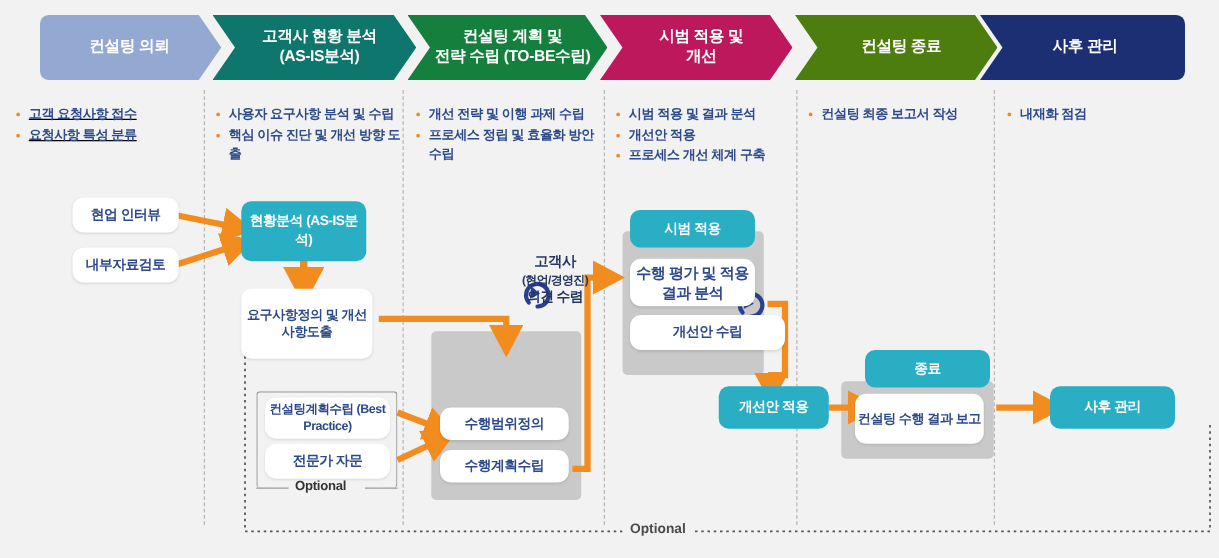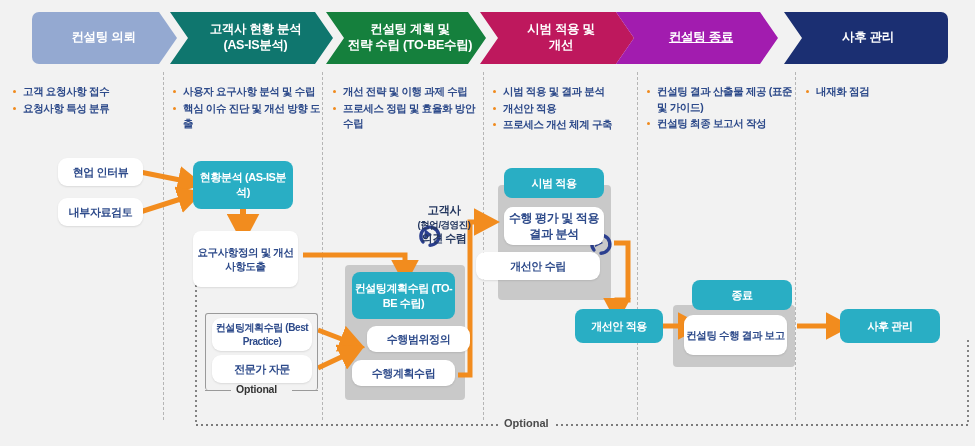--- a/index.html
+++ b/index.html
@@ -113,53 +113,52 @@
         <span>컨설팅 계획 및</span>
         <span>전략 수립 (TO-BE수립)</span>
       </div>
     </div>
     <div class="chev mid" id="ch4" style="left: 480px; width: 154px; background: #be185d;">
       <div>
         <span>시범 적용 및</span>
         <span>개선</span>
       </div>
     </div>
-    <div class="chev mid" id="ch5" style="left: 616px; width: 162px; background: #a21caf; text-decoration: underline;">
+    <div class="chev mid" id="ch5" style="left: 636px; width: 162px; background: #4d7c0f;">
       <span>컨설팅 종료</span>
     </div>
     <div class="chev last" id="ch6" style="left: 784px; width: 164px; background: rgb(27, 47, 114);">
       <span>사후 관리</span>
     </div>
   </div>
 
   <div class="vsep" style="left:163px;"></div>
   <div class="vsep" style="left:322px;"></div>
   <div class="vsep" style="left:483px;"></div>
   <div class="vsep" style="left:637px;"></div>
   <div class="vsep" style="left:795px;"></div>
 
-  <ul class="bullets" style="left:12px; width:150px;">
+  <ul class="bullets" style="left:12px; width:150px;text-decoration:underline;">
     <li>고객 요청사항 접수</li>
     <li>요청사항 특성 분류</li>
   </ul>
   <ul class="bullets" style="left:172px; width:150px;">
     <li>사용자 요구사항 분석 및 수립</li>
     <li>핵심 이슈 진단 및 개선 방향 도출</li>
   </ul>
   <ul class="bullets" style="left:332px; width:146px;">
     <li>개선 전략 및 이행 과제 수립</li>
     <li>프로세스 정립 및 효율화 방안 수립</li>
   </ul>
   <ul class="bullets" style="left:492px; width:146px;">
     <li>시범 적용 및 결과 분석</li>
     <li>개선안 적용</li>
     <li>프로세스 개선 체계 구축</li>
   </ul>
   <ul class="bullets" style="left:646px; width:150px;">
-    <li>컨설팅 결과 산출물 제공 (표준 및 가이드)</li>
     <li>컨설팅 최종 보고서 작성</li>
   </ul>
   <ul class="bullets" style="left:805px; width:160px;">
     <li>내재화 점검</li>
   </ul>
 
   <div class="graypanel" style="left:345px; top:265px; width:120px; height:135px;"></div>
   <div class="graypanel" style="left:498px; top:185px; width:113px; height:115px;"></div>
   <div class="graypanel" style="left:673px; top:305px; width:122px; height:62px;"></div>
 
@@ -236,27 +235,21 @@
   <div class="node white pill" style="left:212px; top:318px; width:100px; height:33px; font-size:10px;">
     <div>
       <span>컨설팅계획수립</span>
       <span>(Best Practice)</span>
     </div>
   </div>
   <div class="node white pill" style="left:212px; top:355px; width:100px; height:28px;">
     <span>전문가 자문</span>
   </div>
 
-  <div class="node teal" style="left:352px; top:272px; width:103px; height:47px;">
-    <div>
-      <span>컨설팅계획수립</span>
-      <span>(TO-BE 수립)</span>
-    </div>
-  </div>
-  <div class="node white pill" style="left:367px; top:326px; width:103px; height:26px;">
+  <div class="node white pill" style="left:352px; top:326px; width:103px; height:26px;">
     <span>수행범위정의</span>
   </div>
   <div class="node white pill" style="left:352px; top:360px; width:103px; height:26px;">
     <span>수행계획수립</span>
   </div>
 
   <div class="flabel" style="left:398px; top:203px; width:92px; font-size:10.5px;">
     <span style="font-size:11.5px;">고객사</span><br>
     <span style="font-size:9.5px;">(현업/경영진)</span><br>
     <span style="font-size:11px;">의견 수렴</span>
@@ -264,21 +257,21 @@
 
   <div class="node teal" style="left:504px; top:168px; width:100px; height:30px;">
     <span>시범 적용</span>
   </div>
   <div class="node white pill" style="left:504px; top:207px; width:100px; height:38px; font-size:12px;">
     <div>
       <span>수행 평가 및</span>
       <span>적용 결과 분석</span>
     </div>
   </div>
-  <div class="node white pill" style="left:476px; top:252px; width:124px; height:28px;">
+  <div class="node white pill" style="left:504px; top:252px; width:124px; height:28px;">
     <span>개선안 수립</span>
   </div>
 
   <div class="node teal" style="left:575px; top:309px; width:88px; height:34px;">
     <span>개선안 적용</span>
   </div>
 
   <div class="node teal" style="left:692px; top:280px; width:100px; height:30px;">
     <span>종료</span>
   </div>

